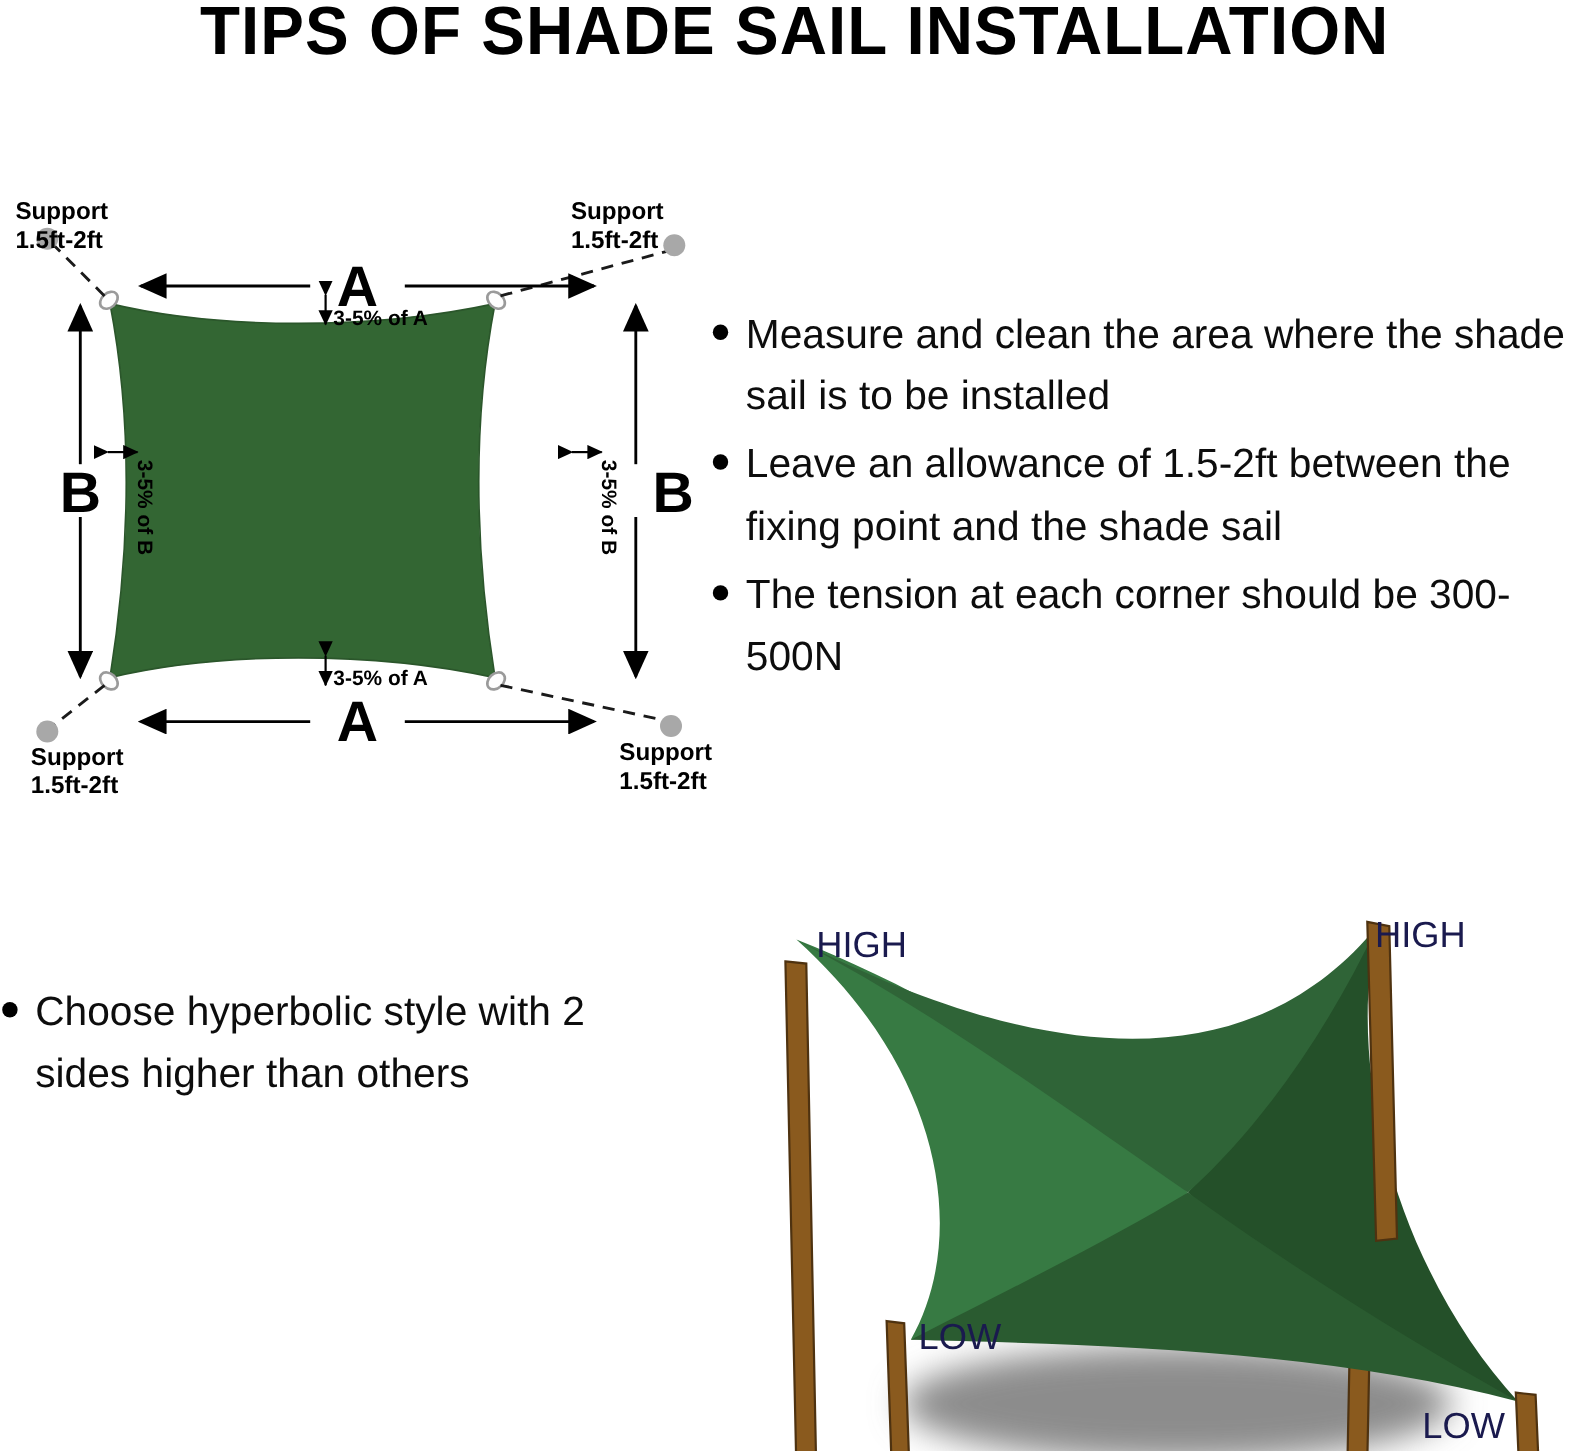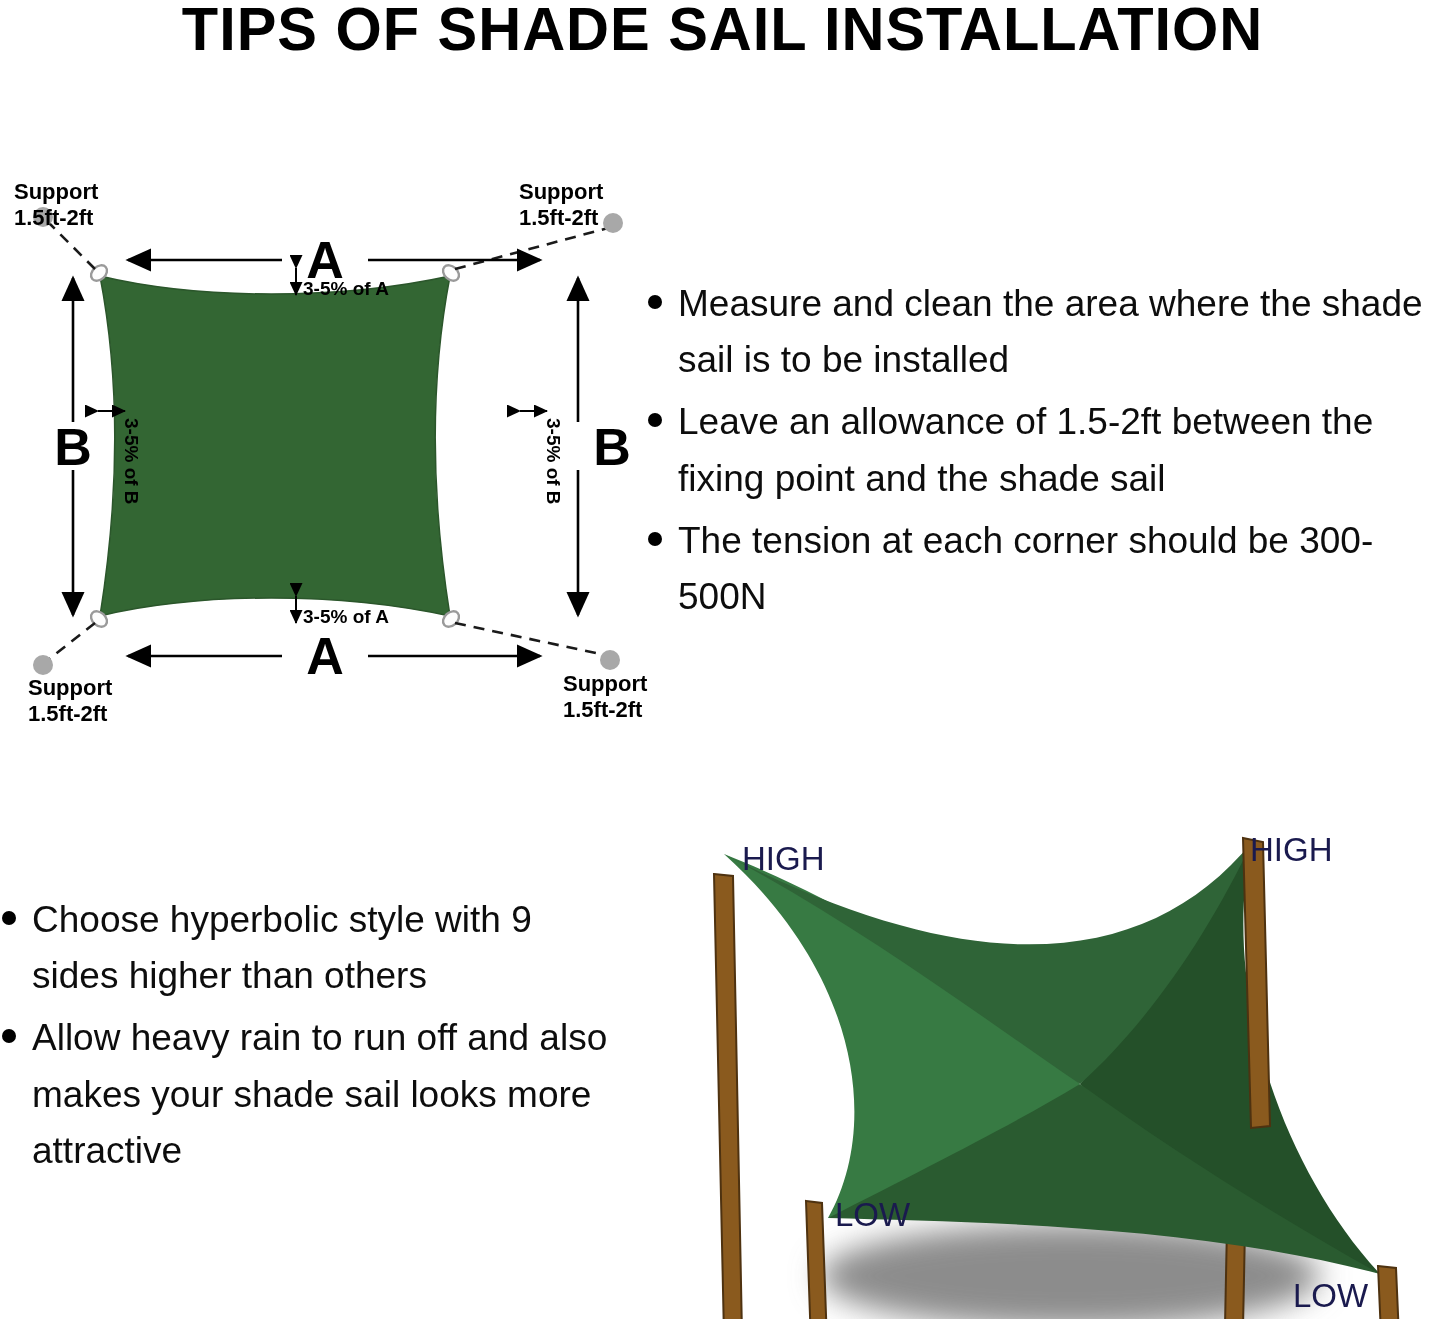--- a/index.html
+++ b/index.html
@@ -216,25 +216,21 @@
   </div>
   <div class="bullet-item">
     <span class="bullet-dot"></span>
     <span class="bullet-text">The tension at each corner should be 300-500N</span>
   </div>
 </div>
 
 <div id="tips-left" class="bullet-list">
   <div class="bullet-item">
     <span class="bullet-dot"></span>
-    <span class="bullet-text">Choose hyperbolic style with 9 sides higher than others</span>
-  </div>
-  <div class="bullet-item">
-    <span class="bullet-dot"></span>
-    <span class="bullet-text">Allow heavy rain to run off and also makes your shade sail looks more attractive</span>
+    <span class="bullet-text">Choose hyperbolic style with 2 sides higher than others</span>
   </div>
 </div>
 
 <div id="hyper-diagram">
   <svg id="hyper-svg" width="765" height="525" viewBox="0 0 765 525">
     <defs>
       <filter id="blurShadow" x="-25%" y="-60%" width="150%" height="250%">
         <feGaussianBlur stdDeviation="15"></feGaussianBlur>
       </filter>
     </defs>

